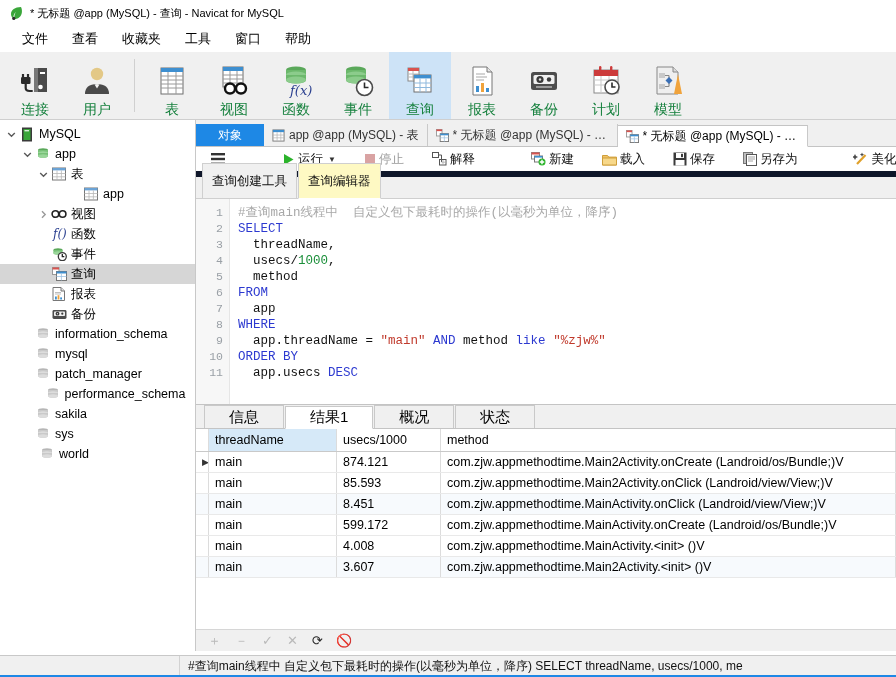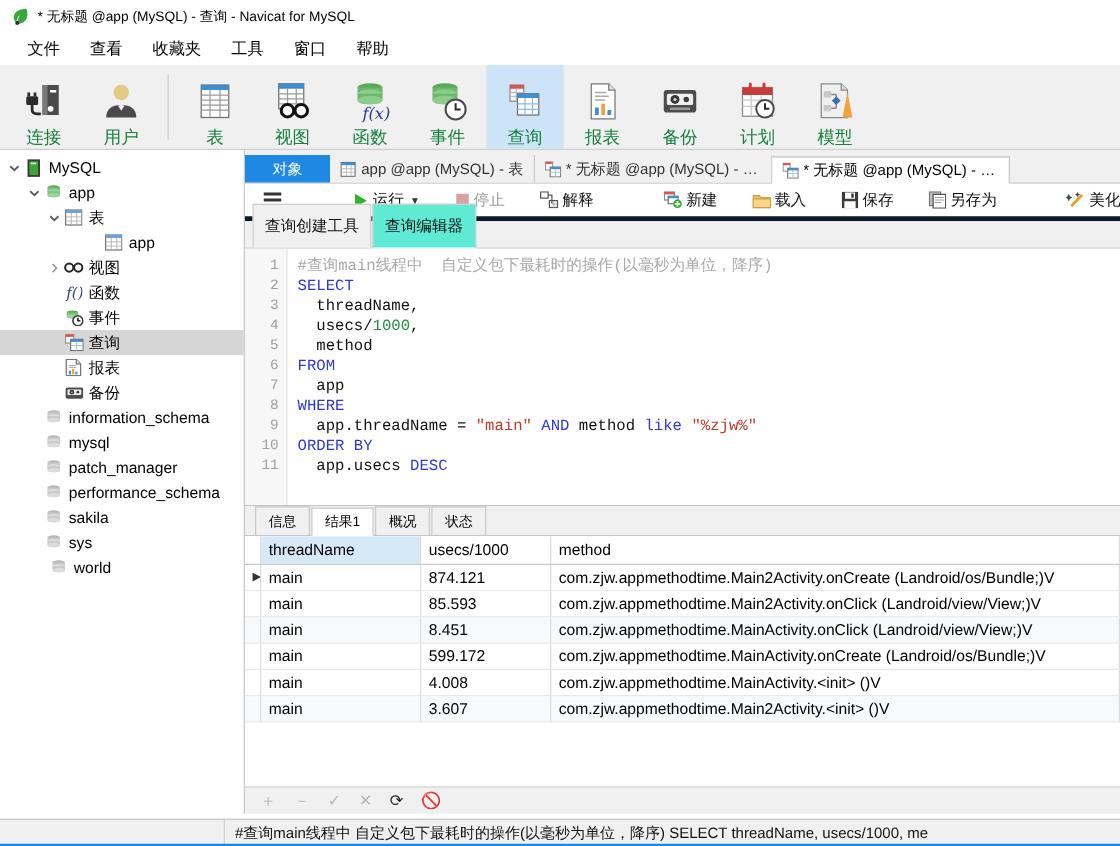--- a/index.html
+++ b/index.html
@@ -80,55 +80,55 @@
     max-width:190px; overflow:hidden; cursor:default;
   }
   .doc-tab.objects { background:#1e88e5; color:#fff; font-weight:normal;
                      justify-content:center; width:68px; max-width:68px; border-right:none;}
   .doc-tab.active { background:#ffffff; color:#000; border-top:1px solid #c4c4c4;
                     border-bottom:1px solid #ffffff; margin-bottom:-1px;}
   .doc-tab .tabtxt { overflow:hidden; text-overflow:ellipsis; }
 
   
   #qtoolbar { height:30px; display:flex; align-items:center; background:#ffffff;
-              border-bottom:4px solid #0f172a; padding-left:8px; gap:16px; }
+              border-bottom:6px solid #0f172a; padding-left:8px; gap:16px; }
   .qbtn { display:flex; align-items:center; gap:3px; padding:2px 6px;
           font-size:12.5px; white-space:nowrap; cursor:default; color:#111; }
   .qbtn.disabled { color:#9a9a9a; }
   .qsep { width:1px; height:18px; background:#d8d8d8; margin:0 6px; }
   .caret { font-size:8px; color:#333; margin-left:2px; }
 
   
   #edtabs { height:22px; display:flex; align-items:flex-end; background:#f0f0f0;
             border-bottom:1px solid #cfcfcf; padding-left:6px; }
   .edtab { height:21px; padding:17px 9px; display:flex; align-items:center;
            font-size:12.5px; background:#f0f0f0; border:1px solid #cfcfcf;
            border-bottom:none; margin-right:1px; cursor:default; color:#111; }
-  .edtab.active { background:#5eead4; border-bottom:1px solid #ffffff; margin-bottom:-1px; }
+  .edtab.active { background:#fef9c3; border-bottom:1px solid #ffffff; margin-bottom:-1px; }
 
   
   #editor { flex:1 1 auto; display:flex; background:#ffffff; overflow:hidden;
             font-family:"Liberation Mono","DejaVu Sans Mono",monospace; font-size:12.5px; }
   #gutter { width:34px; flex:0 0 34px; background:#f7f7f7; border-right:1px solid #e6e6e6;
             text-align:right; padding:6px 6px 0 0; color:#9aa0a6; font-size:11.5px;
             line-height:16px; }
   #code { flex:1 1 auto; padding:6px 0 0 8px; line-height:16px; white-space:pre; overflow:hidden; }
   .kw  { color:#2c39d0; }
   .num { color:#1b8f3a; }
   .str { color:#c0392b; }
   .cmt { color:#a8a8a8; }
   .pln { color:#111; }
 
   
   #results { height:247px; flex:0 0 247px; display:flex; flex-direction:column;
              border-top:1px solid #c4c4c4; background:#ffffff; }
   #rtabs { height:24px; display:flex; align-items:flex-end; background:#f0f0f0;
            border-bottom:1px solid #c4c4c4; padding-left:8px; }
-  .rtab { height:23px; padding:0 10px; display:flex; align-items:center;
-          font-size:11px; background:#f0f0f0; border:1px solid #c9c9c9;
+  .rtab { height:23px; padding:0 24px; display:flex; align-items:center;
+          font-size:15px; background:#f0f0f0; border:1px solid #c9c9c9;
           border-bottom:none; margin-right:1px; cursor:default;justify-content:flex-end; }
   .rtab.active { background:#ffffff; border-bottom:1px solid #ffffff; margin-bottom:-1px; }
 
   #grid-wrap { flex:1 1 auto; overflow:hidden; background:#ffffff; }
   table.grid { border-collapse:collapse; width:100%; font-size:12.5px; table-layout:fixed; }
   table.grid th, table.grid td {
     border-right:1px solid #dcdcdc; border-bottom:1px solid #e9e9e9;
     padding:3px 6px; text-align:left; font-weight:normal; white-space:nowrap;
     overflow:hidden; text-overflow:ellipsis;
   }
@@ -510,21 +510,21 @@
           <svg width="14" height="14" viewBox="0 0 14 14">
             <ellipse cx="7" cy="3" rx="5" ry="1.8" fill="#b6b6b6"></ellipse>
             <path d="M2 3v3q0 1.8 5 1.8 5 0 5-1.8V3" fill="#c9c9c9"></path>
             <ellipse cx="7" cy="6" rx="5" ry="1.8" fill="#dcdcdc"></ellipse>
             <path d="M2 6v3q0 1.8 5 1.8 5 0 5-1.8V6" fill="#c9c9c9"></path>
             <ellipse cx="7" cy="9" rx="5" ry="1.8" fill="#dcdcdc"></ellipse>
           </svg>
         </span>
         <span class="tlabel">patch_manager</span>
       </div>
-      <div class="tree-row" style="padding-left: 20px;">
+      <div class="tree-row" style="padding-left: 20px; justify-content: center;">
         <span class="tw"></span>
         <span class="tico">
           <svg width="14" height="14" viewBox="0 0 14 14">
             <ellipse cx="7" cy="3" rx="5" ry="1.8" fill="#b6b6b6"></ellipse>
             <path d="M2 3v3q0 1.8 5 1.8 5 0 5-1.8V3" fill="#c9c9c9"></path>
             <ellipse cx="7" cy="6" rx="5" ry="1.8" fill="#dcdcdc"></ellipse>
             <path d="M2 6v3q0 1.8 5 1.8 5 0 5-1.8V6" fill="#c9c9c9"></path>
             <ellipse cx="7" cy="9" rx="5" ry="1.8" fill="#dcdcdc"></ellipse>
           </svg>
         </span>

